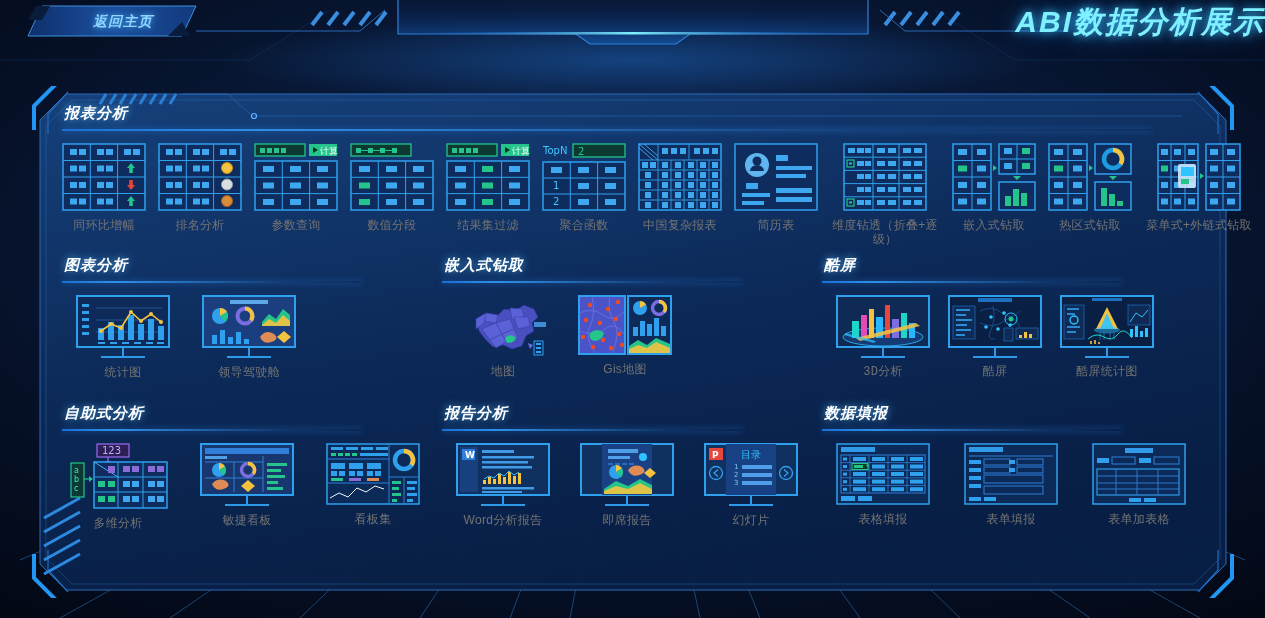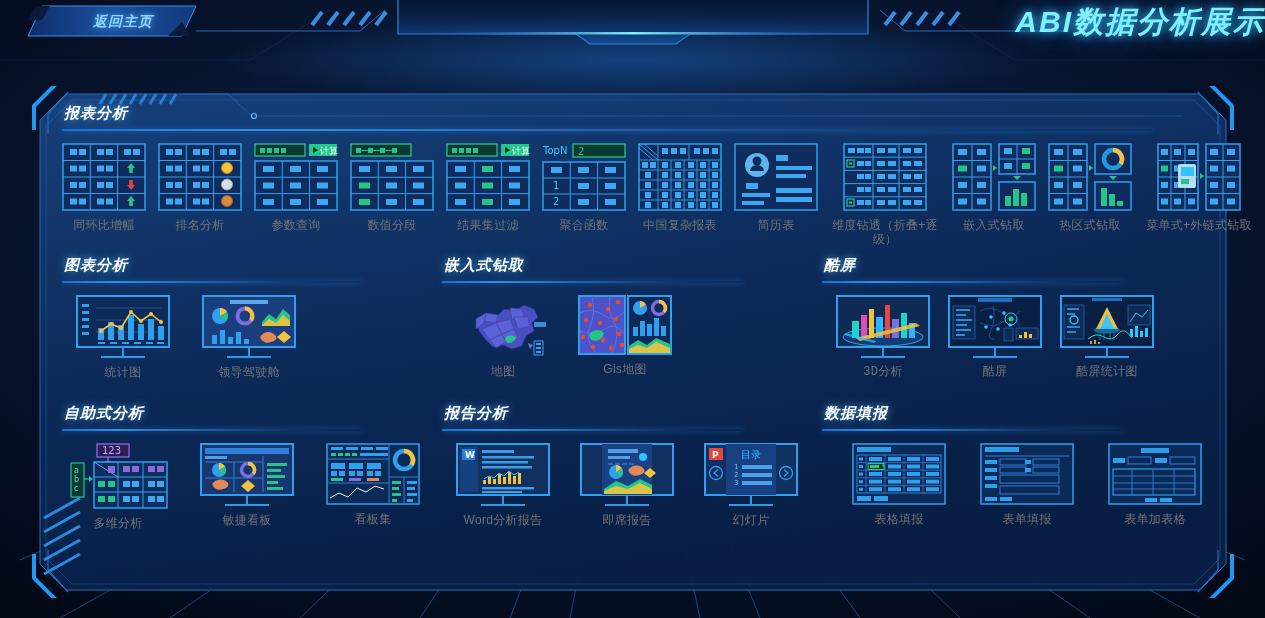--- a/index.html
+++ b/index.html
@@ -1267,21 +1267,21 @@
             </div>
             <div class="card-label">幻灯片</div>
           </div>
 
         </div>
       </div>
 
       <div class="sect" style="width:380px">
         <div class="sect-title">数据填报</div>
         <div class="sect-rule w260"></div>
-        <div class="cards" style="gap:34px;padding-left:14px;justify-content:flex-end;">
+        <div class="cards" style="gap:34px;padding-left:14px;">
 
           <div class="card">
             <div class="thumb">
               <svg width="94" height="62">
                 <rect x="1" y="1" width="92" height="60" fill="#0c2a57" stroke="#2fa0ee" stroke-width="1.5"></rect>
                 <rect x="5" y="4" width="34" height="5" fill="#2f9ae8"></rect>
                 <rect x="5" y="12" width="84" height="38" fill="none" stroke="#2f7fd8" stroke-width="1"></rect>
                 <g stroke="#2f7fd8" stroke-width=".8">
                   <line x1="14" y1="12" x2="14" y2="50"></line>
                     <line x1="33" y1="12" x2="33" y2="50"></line>

